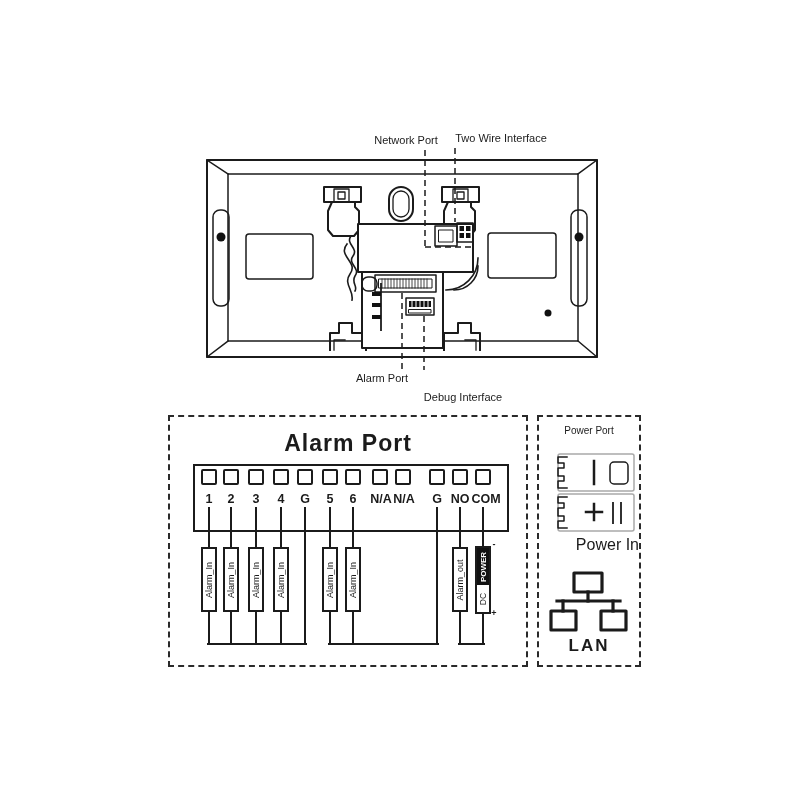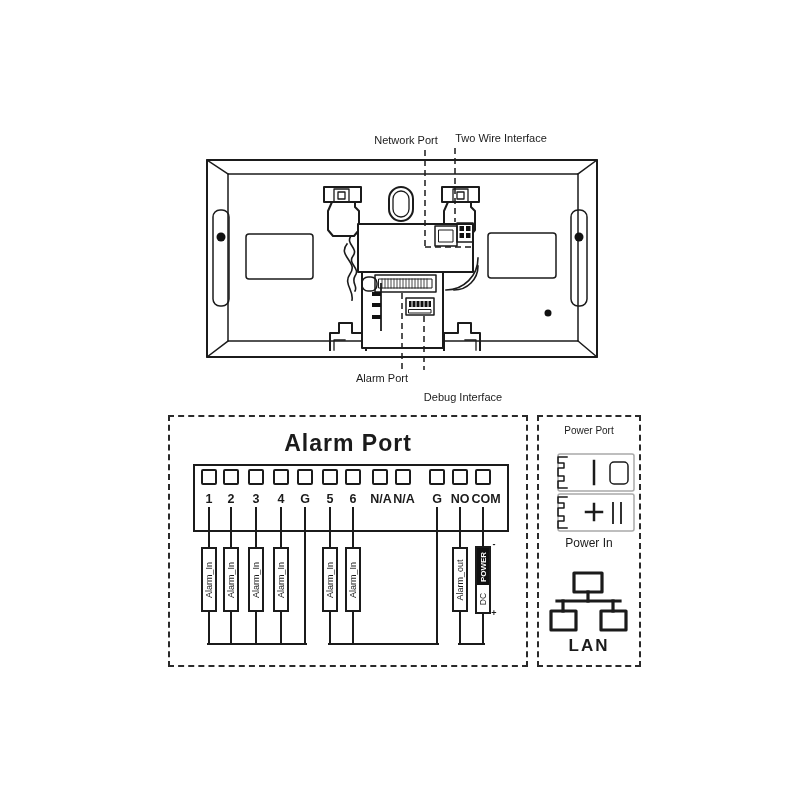--- a/index.html
+++ b/index.html
@@ -35,22 +35,22 @@
   .dcpow .dcseg{position:absolute;left:0;top:37px;width:12px;height:27px;background:#fff;}
   .dcpow .dcseg .vtxt{position:absolute;left:50%;top:50%;
         transform:translate(-50%,-50%) rotate(-90deg);
         font-size:8.5px;color:#1b1b1b;white-space:nowrap;}
   .pol{position:absolute;font-size:9px;font-weight:bold;transform:translateX(-50%);}
   
   .power-box{position:absolute;left:537px;top:415px;width:100px;height:248px;
              border:2px dashed #2a2a2a;}
   .power-title{position:absolute;left:539px;top:425px;width:100px;text-align:center;
                font-size:10px;}
-  .power-in{position:absolute;left:539px;top:536px;width:100px;text-align:center;
-            font-size:12px;}
+  .power-in{position:absolute;left:539px;top:536px;width:100px;text-align:right;
+            font-size:16px;}
   .lan-label{position:absolute;left:539px;top:636px;width:100px;text-align:center;
              font-size:17px;letter-spacing:2px;font-weight:bold;}
 </style>
 </head>
 <body>
 
 <div class="canvas">
 
   <svg class="artwork" width="800" height="800" viewBox="0 0 800 800" fill="none" stroke="#1b1b1b" stroke-width="2" stroke-linejoin="round" stroke-linecap="square">
 

